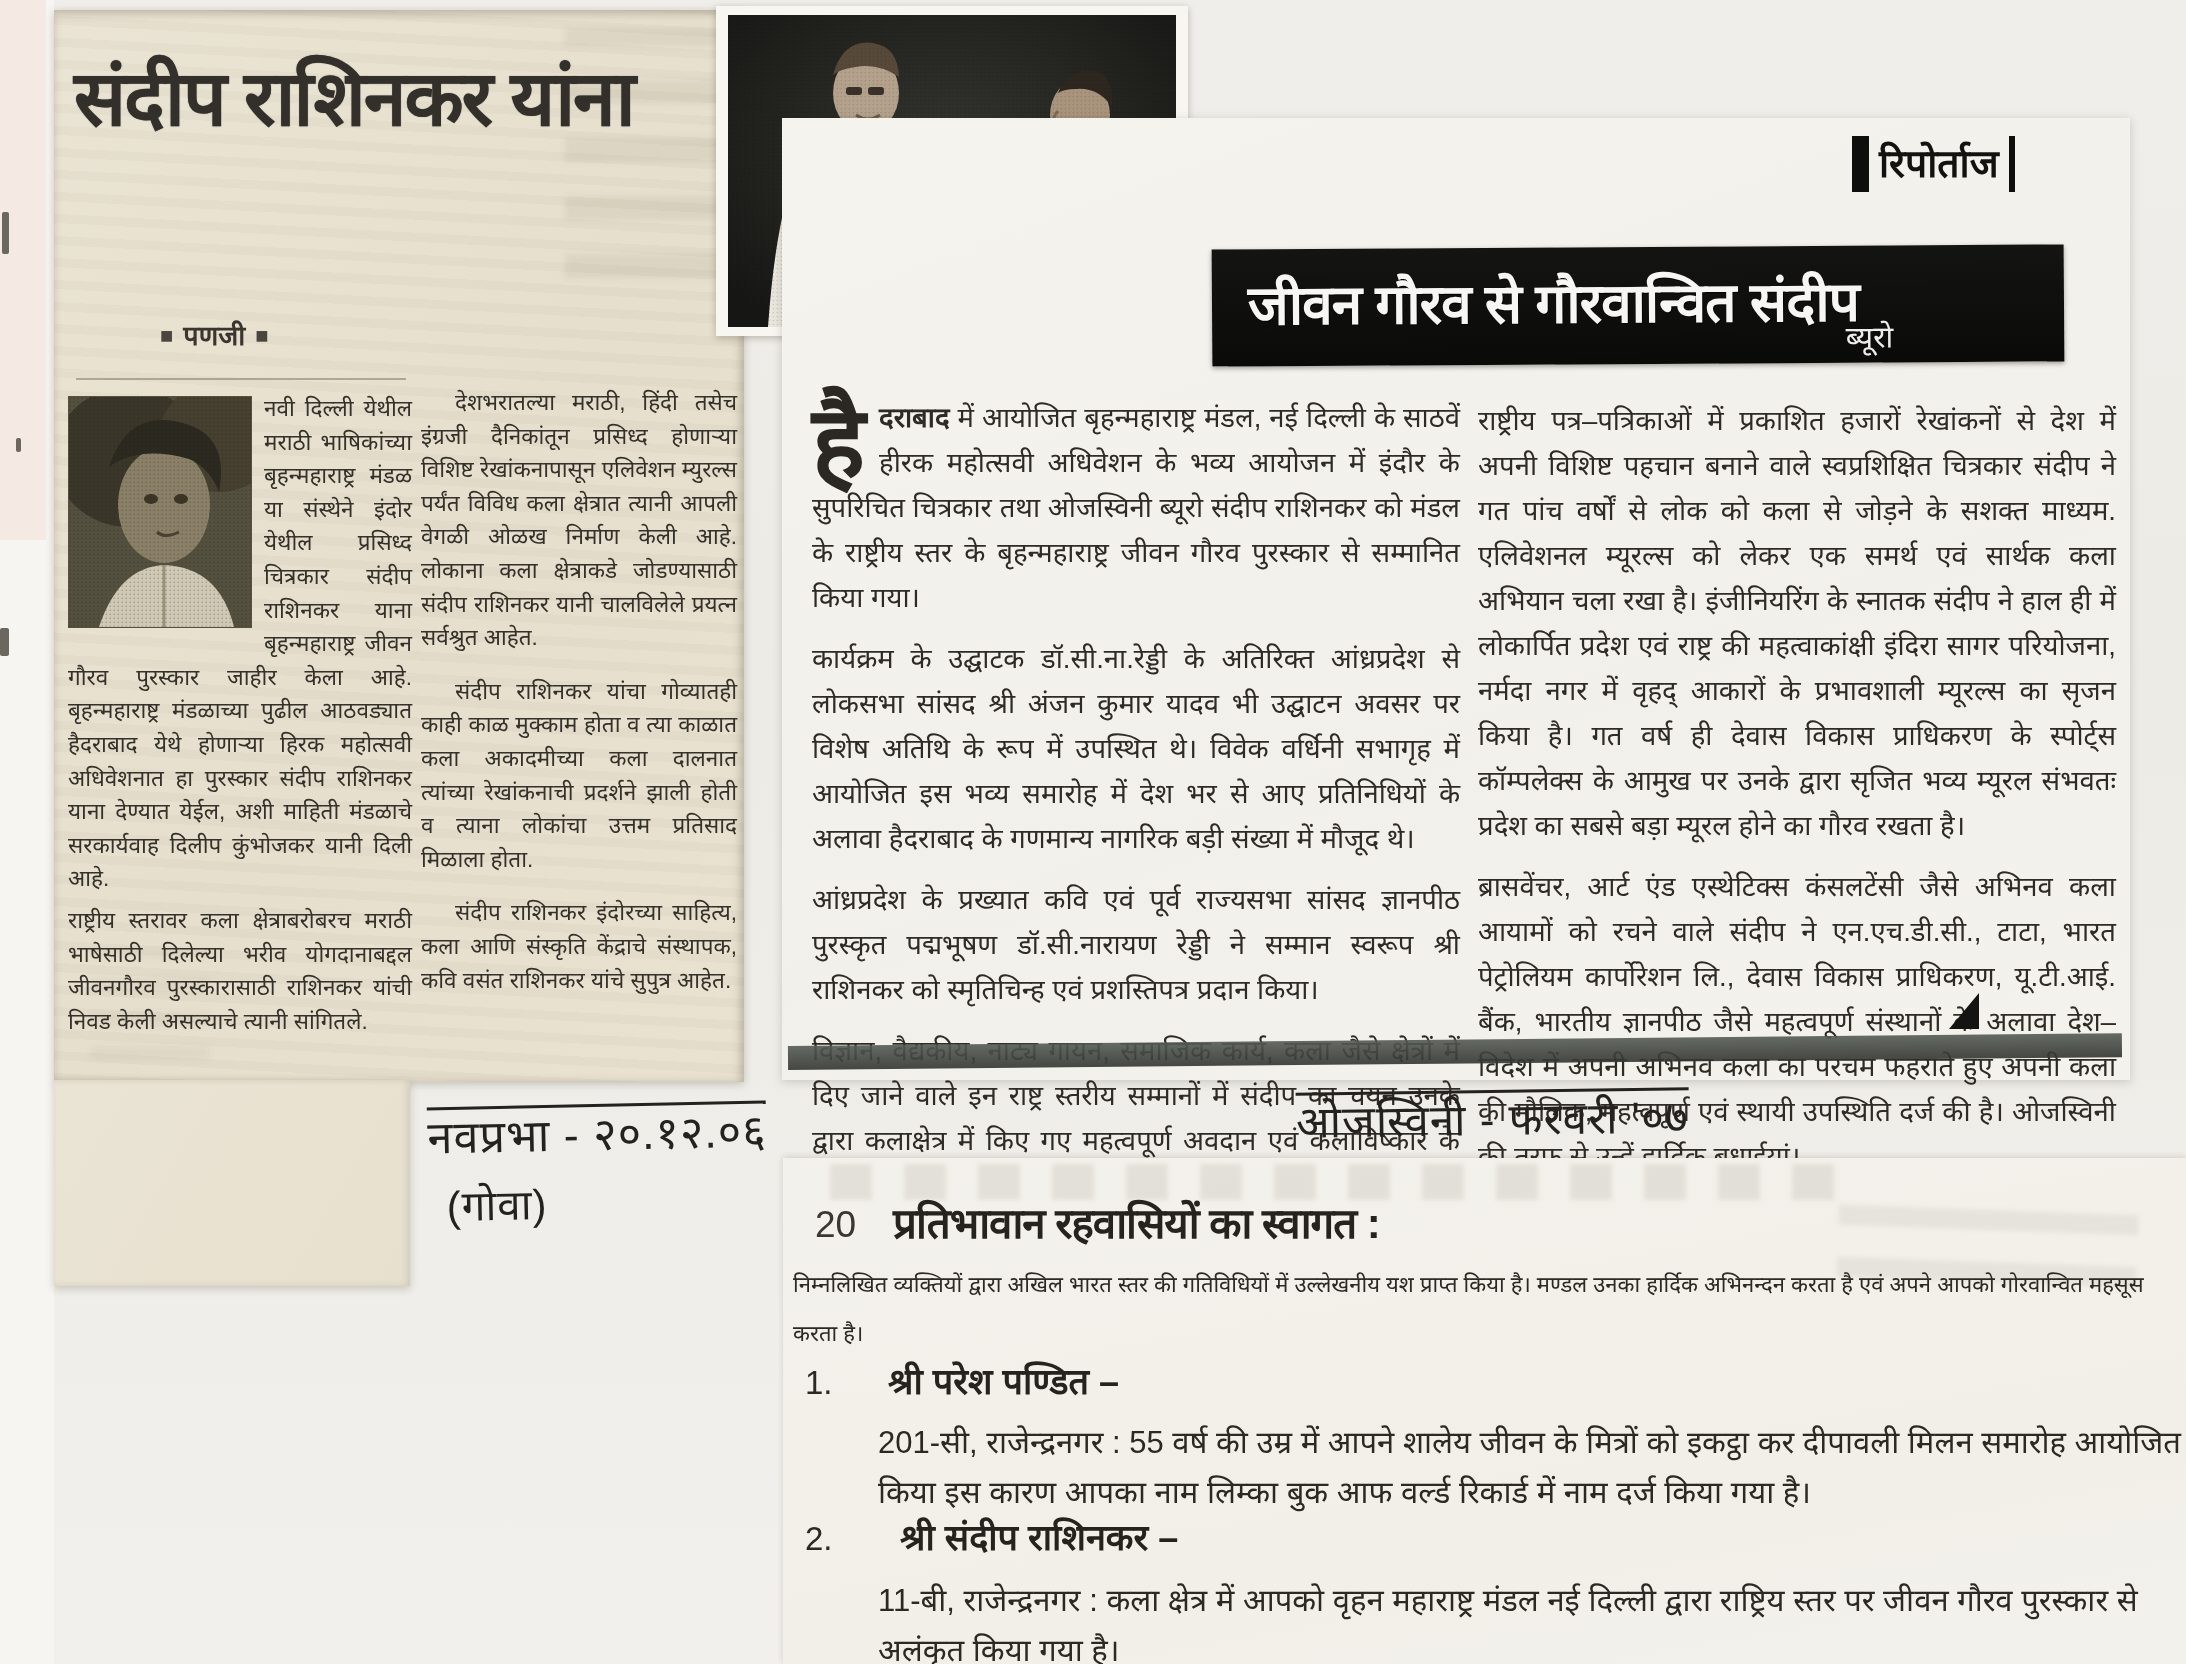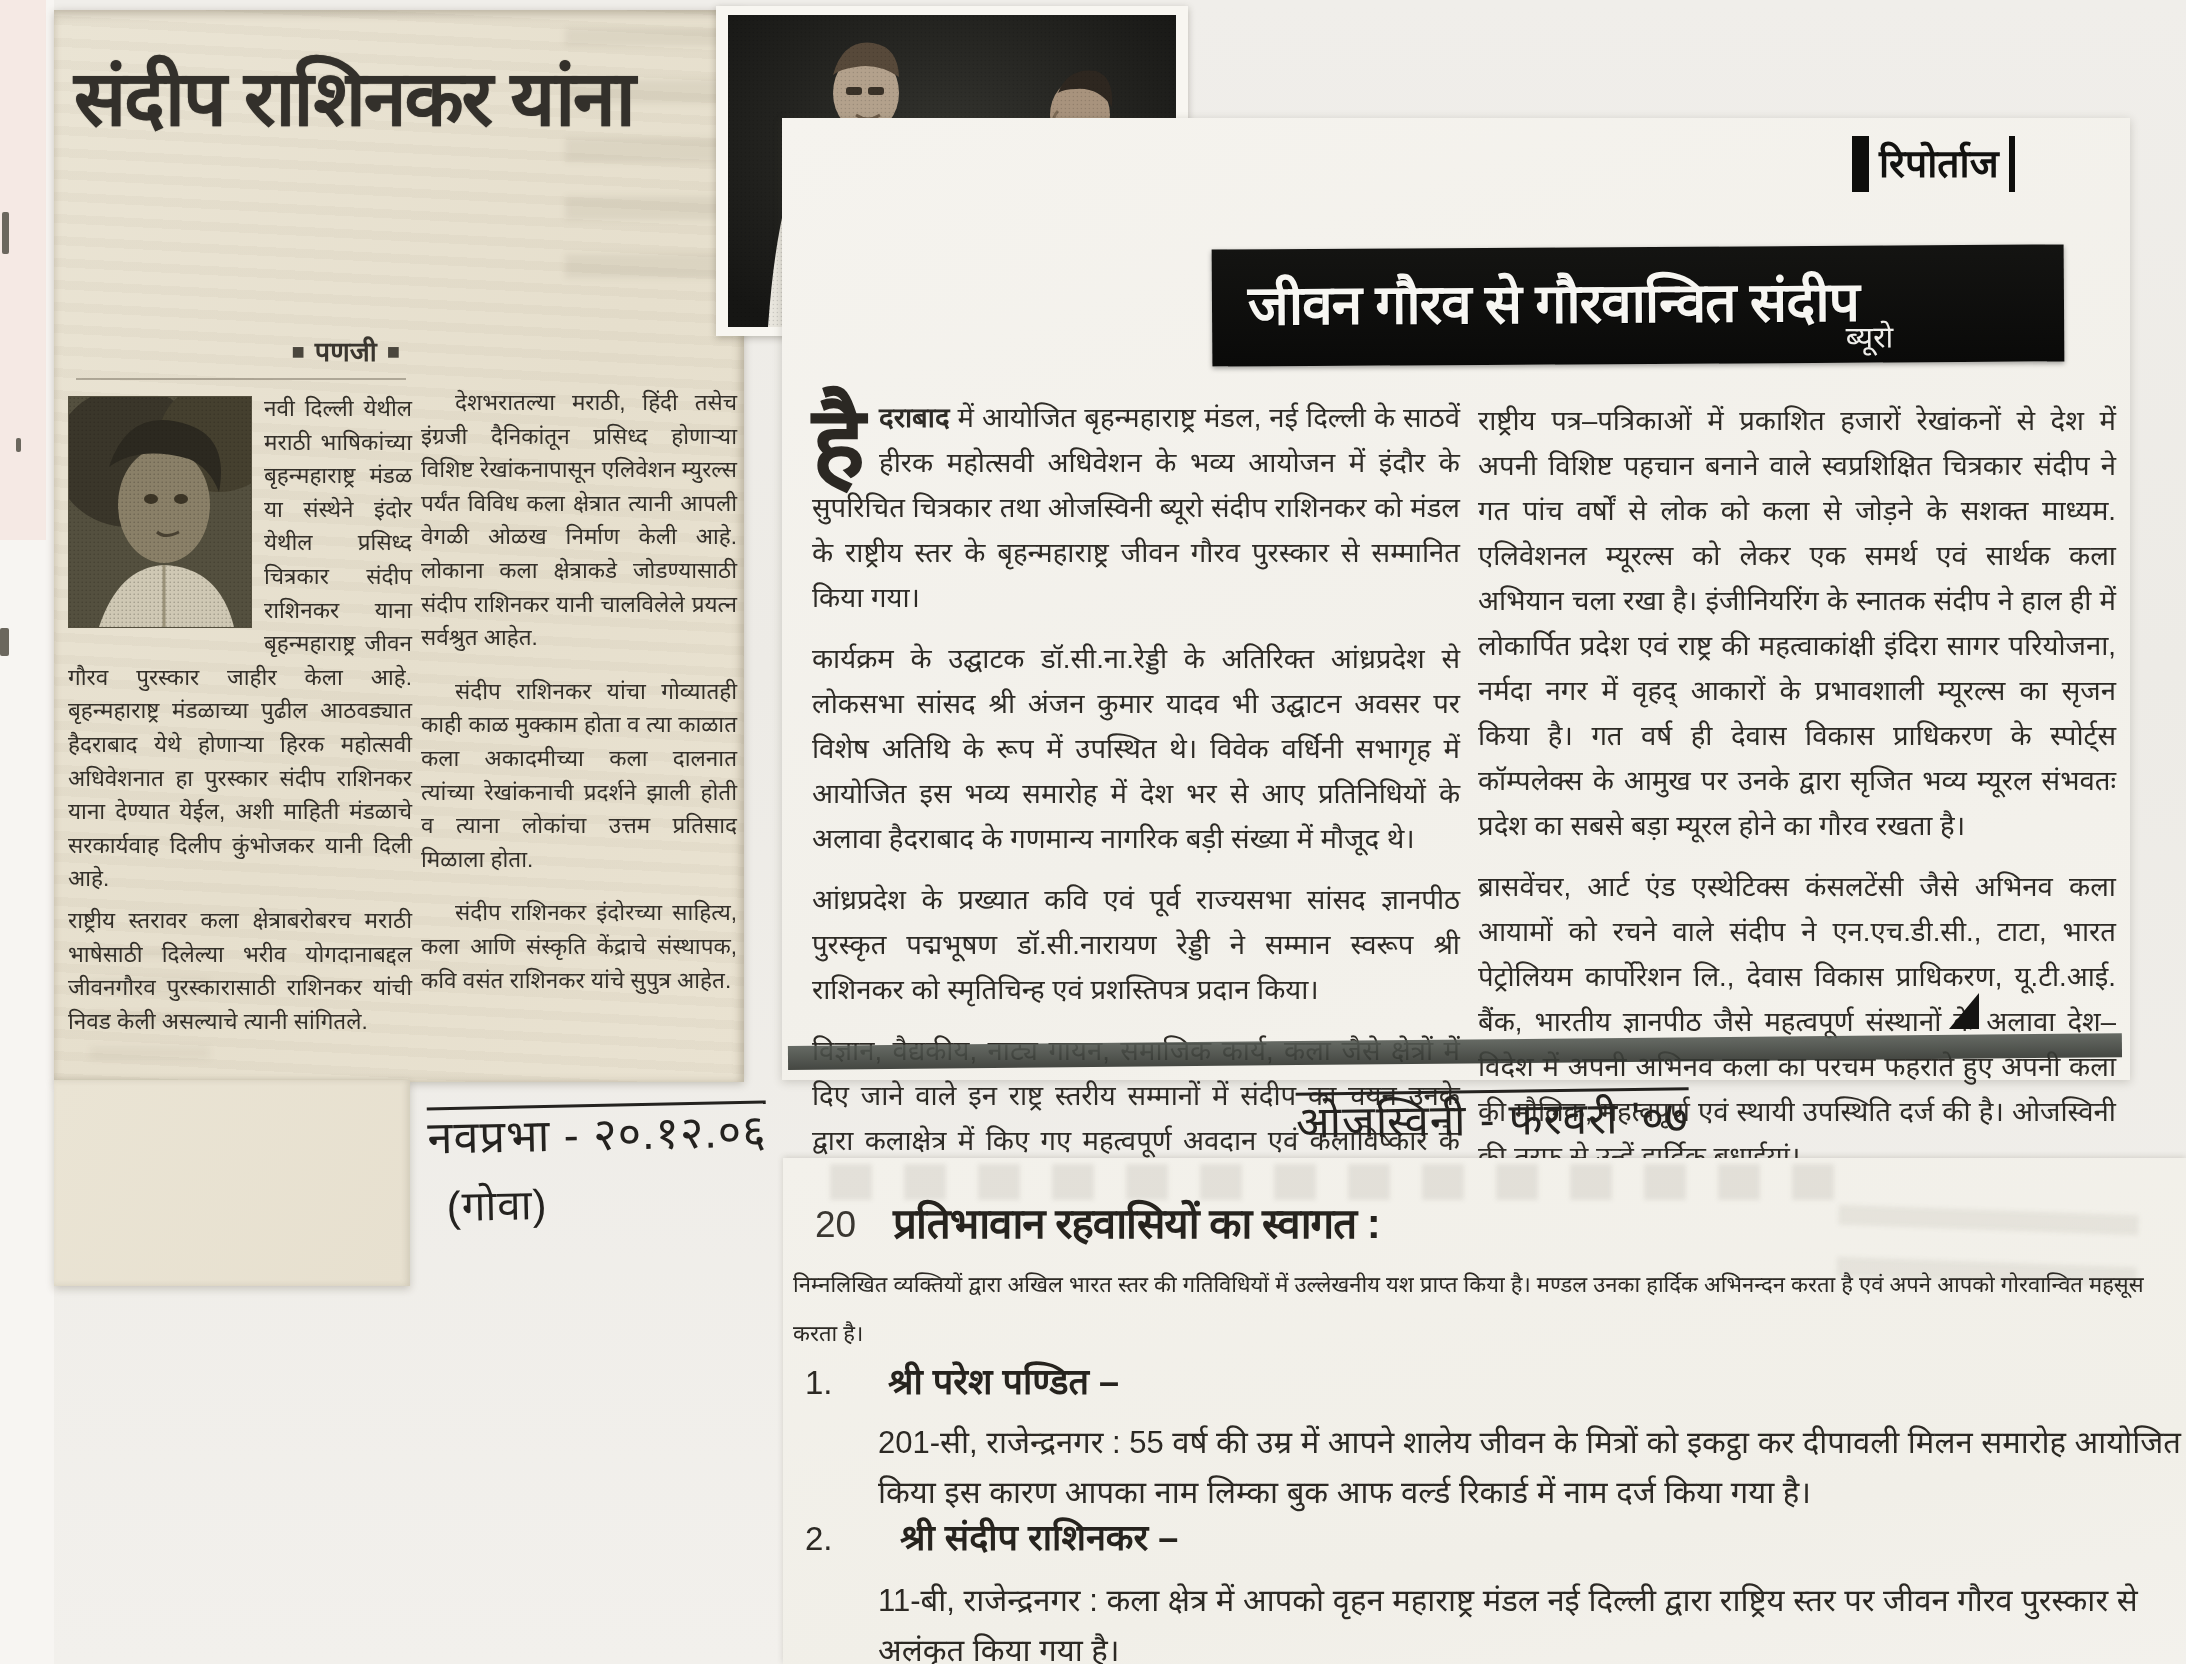--- a/index.html
+++ b/index.html
@@ -26,21 +26,21 @@
     background:linear-gradient(120deg,#eae4d4,#e7e0cf);
     box-shadow:0 3px 8px rgba(60,50,30,.22), inset -3px 0 6px rgba(90,80,60,.15);
   }
   .ghost-block{position:absolute;filter:blur(3px);opacity:.6;pointer-events:none;}
   .m-headline{
     position:absolute;left:74px;top:34px;width:662px;
     font-size:77px;line-height:129px;font-weight:700;letter-spacing:-2px;
     color:#33302b;text-shadow:0 0 1px rgba(40,35,28,.6);
   }
   .m-dateline{
-    position:absolute;left:150px;top:332px;width:260px;text-align:right;
+    position:absolute;left:150px;top:316px;width:260px;text-align:left;
     font-size:27px;font-weight:700;color:#3a362f;
   }
   .m-dateline .sq{font-size:22px;vertical-align:2px;color:#4a463d;padding:0 10px;}
   .m-rule{position:absolute;left:76px;top:378px;width:330px;height:2px;background:rgba(70,60,45,.35);}
   .m-col1{position:absolute;left:68px;top:392px;width:344px;height:880px;}
   .m-col1 p, .m-col2 p{
     margin:0 0 8px 0;font-size:22.5px;line-height:33.6px;text-align:justify;color:#34302a;
   }
   .m-col2 p{text-indent:34px;margin-bottom:20px;}
   .portrait{

